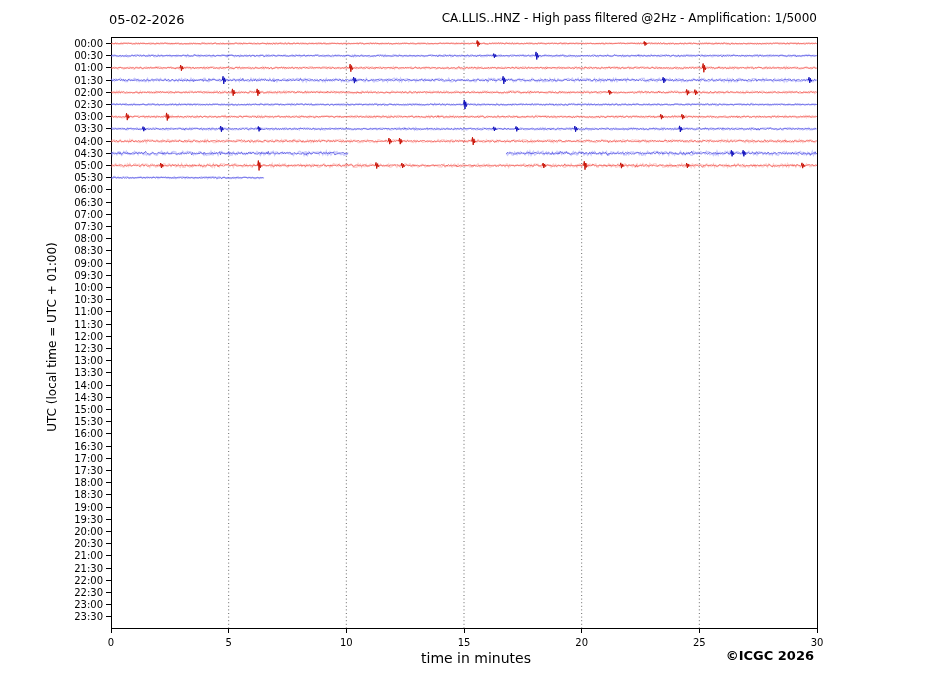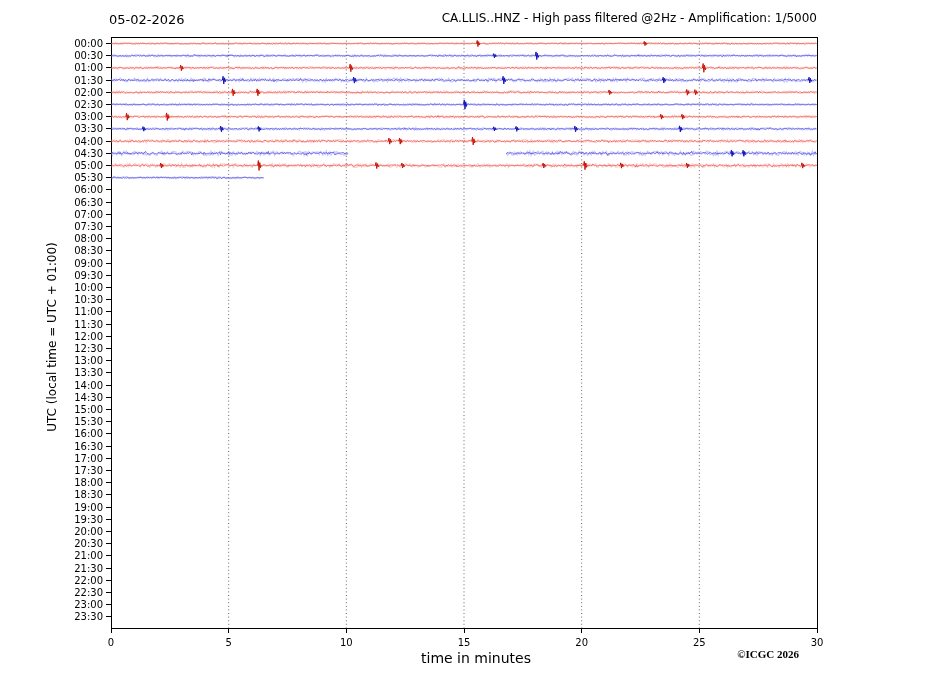--- a/index.html
+++ b/index.html
@@ -4,21 +4,21 @@
 <style>
   html,body{margin:0;padding:0;background:#fff;}
   body{width:927px;height:696px;position:relative;overflow:hidden;
        font-family:"DejaVu Sans","Liberation Sans",sans-serif;color:#000;}
   .canvas{position:absolute;left:0;top:0;width:927px;height:696px;}
   .date-label{position:absolute;left:109px;top:12px;font-size:13px;white-space:nowrap;}
   .chart-title{position:absolute;right:110px;top:11px;font-size:12px;white-space:nowrap;}
   .y-title{position:absolute;left:52px;top:337px;transform:translate(-50%,-50%) rotate(-90deg);
            transform-origin:center;font-size:12px;white-space:nowrap;}
   .x-title{position:absolute;left:464px;top:650px;transform:translateX(-50%);font-size:14px;white-space:nowrap;padding-left:24px;}
-  .credit{position:absolute;right:128px;top:648px;font-size:11px;font-weight:bold;white-space:nowrap;font-family:Liberation Serif, serif;}
+  .credit{position:absolute;right:113px;top:648px;font-size:13px;font-weight:bold;white-space:nowrap;}
   svg{position:absolute;left:0;top:0;}
   svg text{font-family:"DejaVu Sans","Liberation Sans",sans-serif;fill:#000;}
 </style>
 </head>
 <body>
 
 <div class="canvas">
   <svg id="plot" width="927" height="696">
       <line x1="228.66666666666669" y1="37" x2="228.66666666666669" y2="628" stroke="#444444" stroke-width="0.8" stroke-dasharray="1 2.6"></line>
       <line x1="346.33333333333337" y1="37" x2="346.33333333333337" y2="628" stroke="#444444" stroke-width="0.8" stroke-dasharray="1 2.6"></line>

